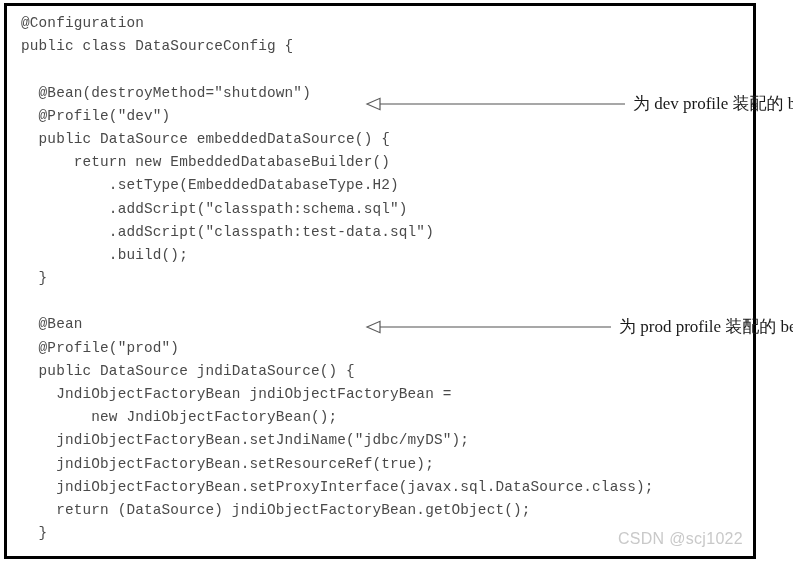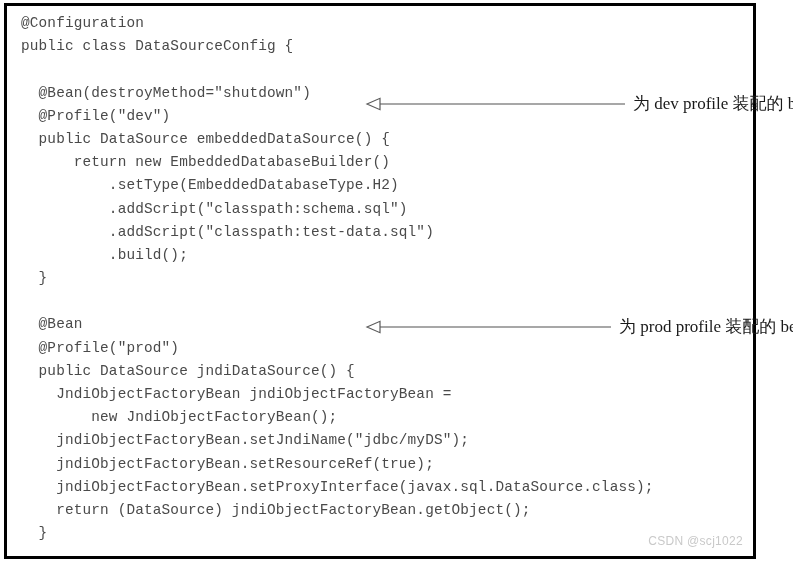--- a/index.html
+++ b/index.html
@@ -88,21 +88,21 @@
     left: 358px;
     top: 311px;
   }
 
   
   #watermark {
     position: absolute;
     right: 10px;
     bottom: 8px;
     font-family: "Liberation Sans", sans-serif;
-    font-size: 12px;
+    font-size: 16px;
     color: #c9c9c9;
     letter-spacing: 0.3px;
     white-space: nowrap;
     user-select: none;
   }
 </style>
 </head>
 <body>
 
 <div id="figure">

